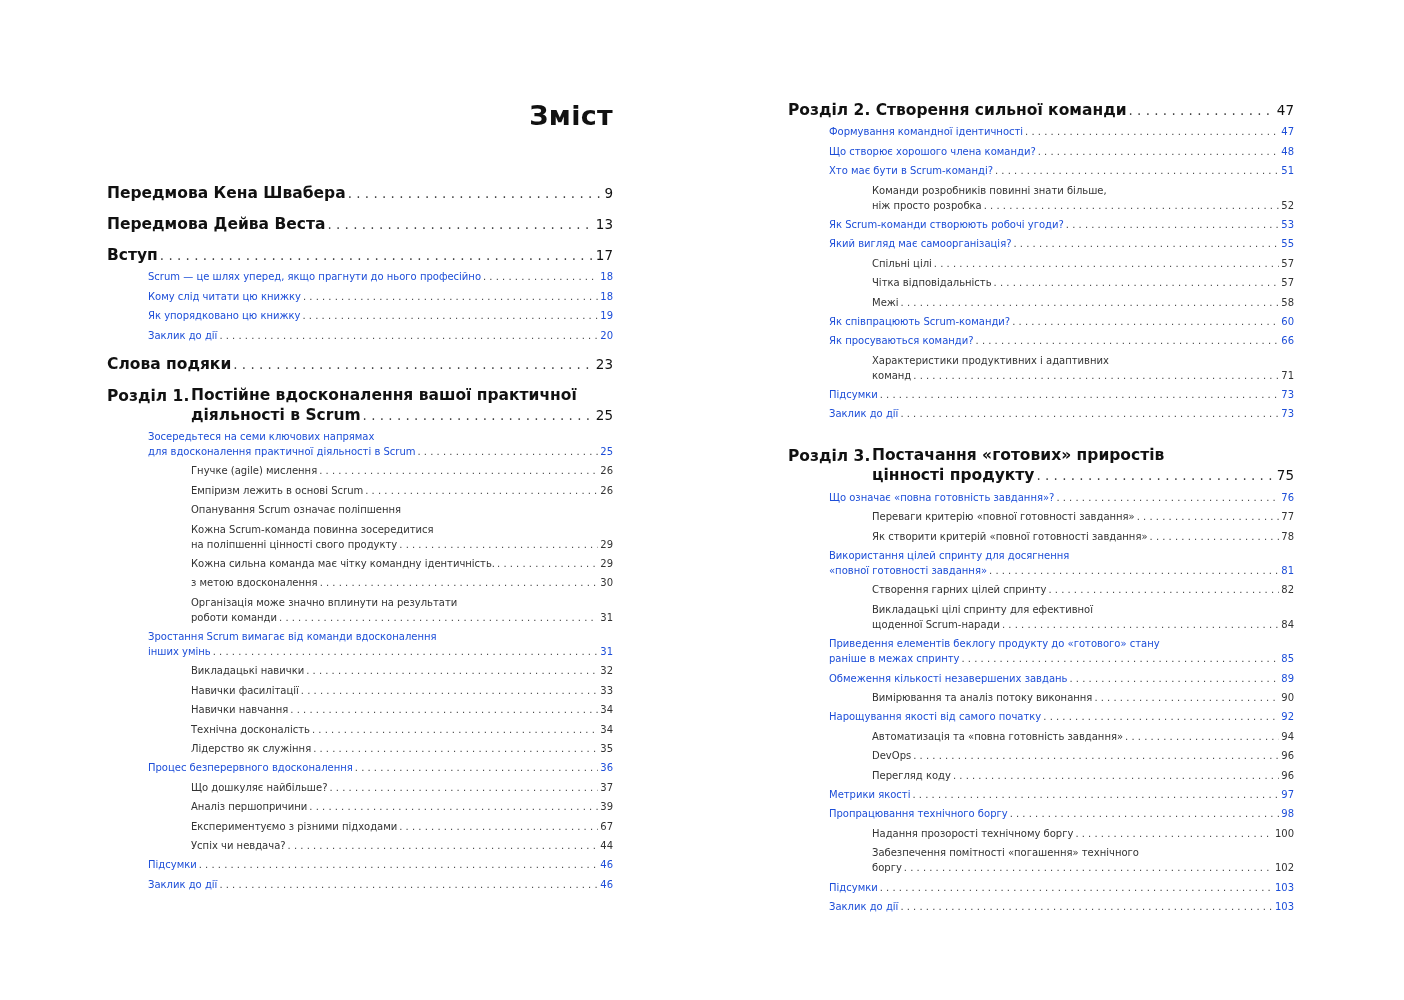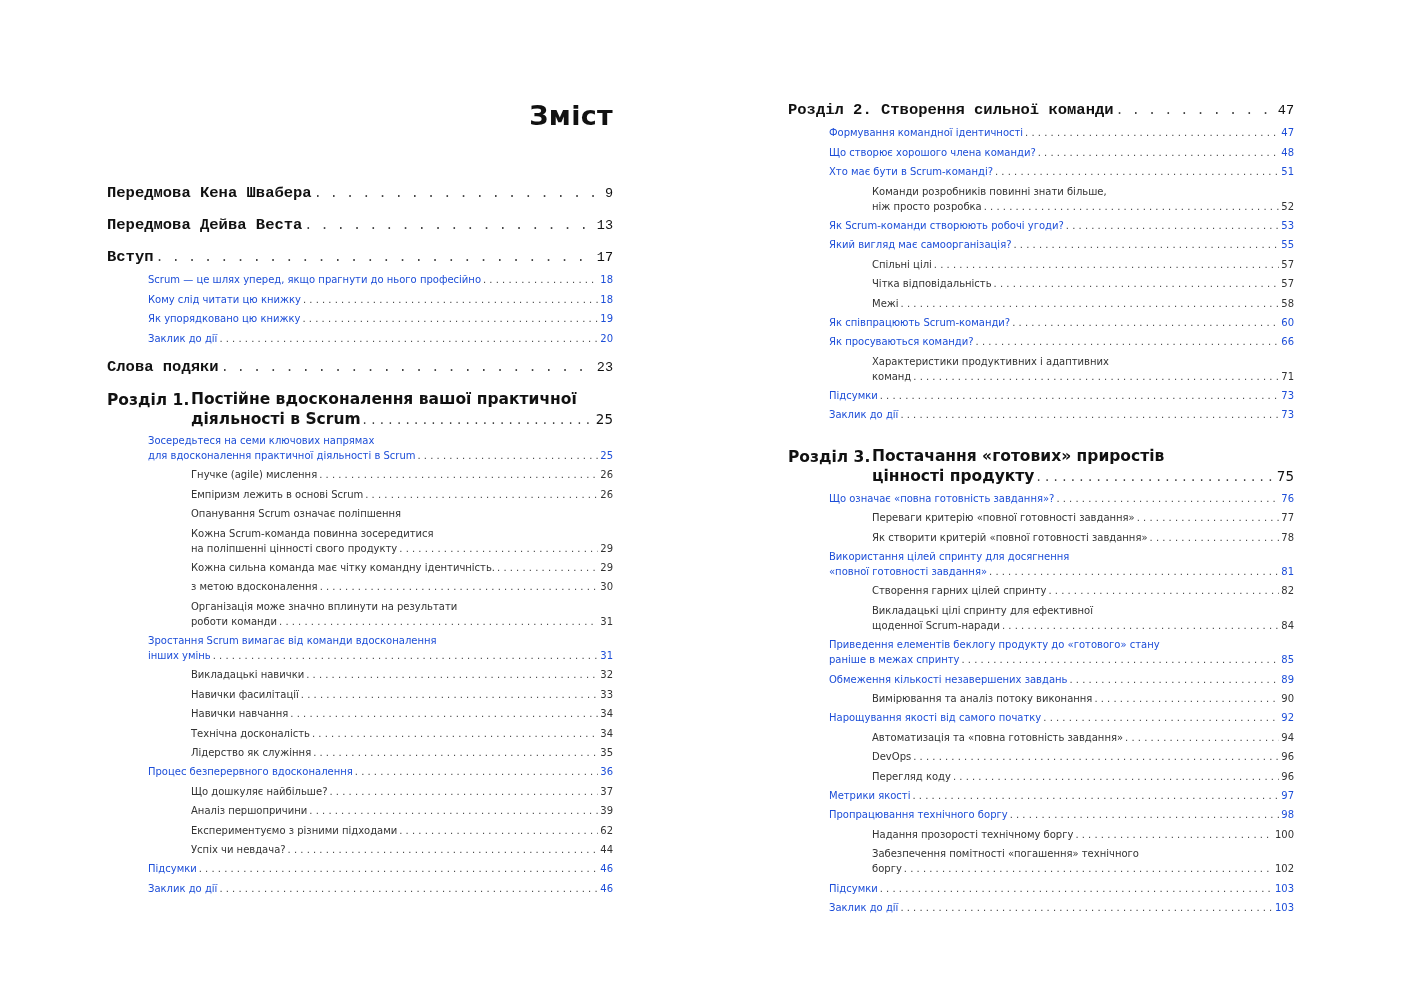--- a/index.html
+++ b/index.html
@@ -28,21 +28,21 @@
     letter-spacing:3.2px; color:#444;
   }
   .line .dots::after {
     content:". . . . . . . . . . . . . . . . . . . . . . . . . . . . . . . . . . . . . . . . . . . . . . . . . . . . . . . . . . . . . . . . . . . . . . . . . . . . . . . . . . . . . . . . . . . . . . . . . . . . . . . . .";
     letter-spacing:0;
   }
   .line .pg { flex:0 0 auto; text-align:right; }
   .first-line { white-space:nowrap; }
 
   
-  .lv0 { font-size:15.5px; font-weight:bold; color:#111; line-height:20px; margin-top:11px;font-family:Liberation Mono, monospace; }
+  .lv0 { font-size:15.5px; font-weight:bold; color:#111; line-height:20px; margin-top:11px; }
   .lv0 .pg, .lv0 .dots { font-weight:normal; font-size:13.5px; }
   .lv1 { font-size:10px; color:#1d4ed8; line-height:15px; margin-top:4.4px; padding-left:41px; }
   .lv2 { font-size:10px; color:#333; line-height:15px; margin-top:4.4px; padding-left:84px; }
   .chap { font-size:15.5px; font-weight:bold; color:#111; line-height:20px; margin-top:11px; position:relative; }
   .chap .num { position:absolute; left:0; top:1px; }
   .chap .body { padding-left:84px; }
   .chap .pg, .chap .dots { font-weight:normal; font-size:13.5px; }
   .first-in-col { margin-top:0; }
 </style>
 </head>
@@ -234,21 +234,21 @@
         <div class="line">
           <span class="txt">Аналіз першопричини</span>
           <span class="dots"></span>
           <span class="pg">39</span>
         </div>
       </div>
       <div class="entry lv2">
         <div class="line">
           <span class="txt">Експериментуємо з різними підходами</span>
           <span class="dots"></span>
-          <span class="pg">62</span>
+          <span class="pg">67</span>
         </div>
       </div>
       <div class="entry lv2">
         <div class="line">
           <span class="txt">Успіх чи невдача?</span>
           <span class="dots"></span>
           <span class="pg">44</span>
         </div>
       </div>
       <div class="entry lv1">

